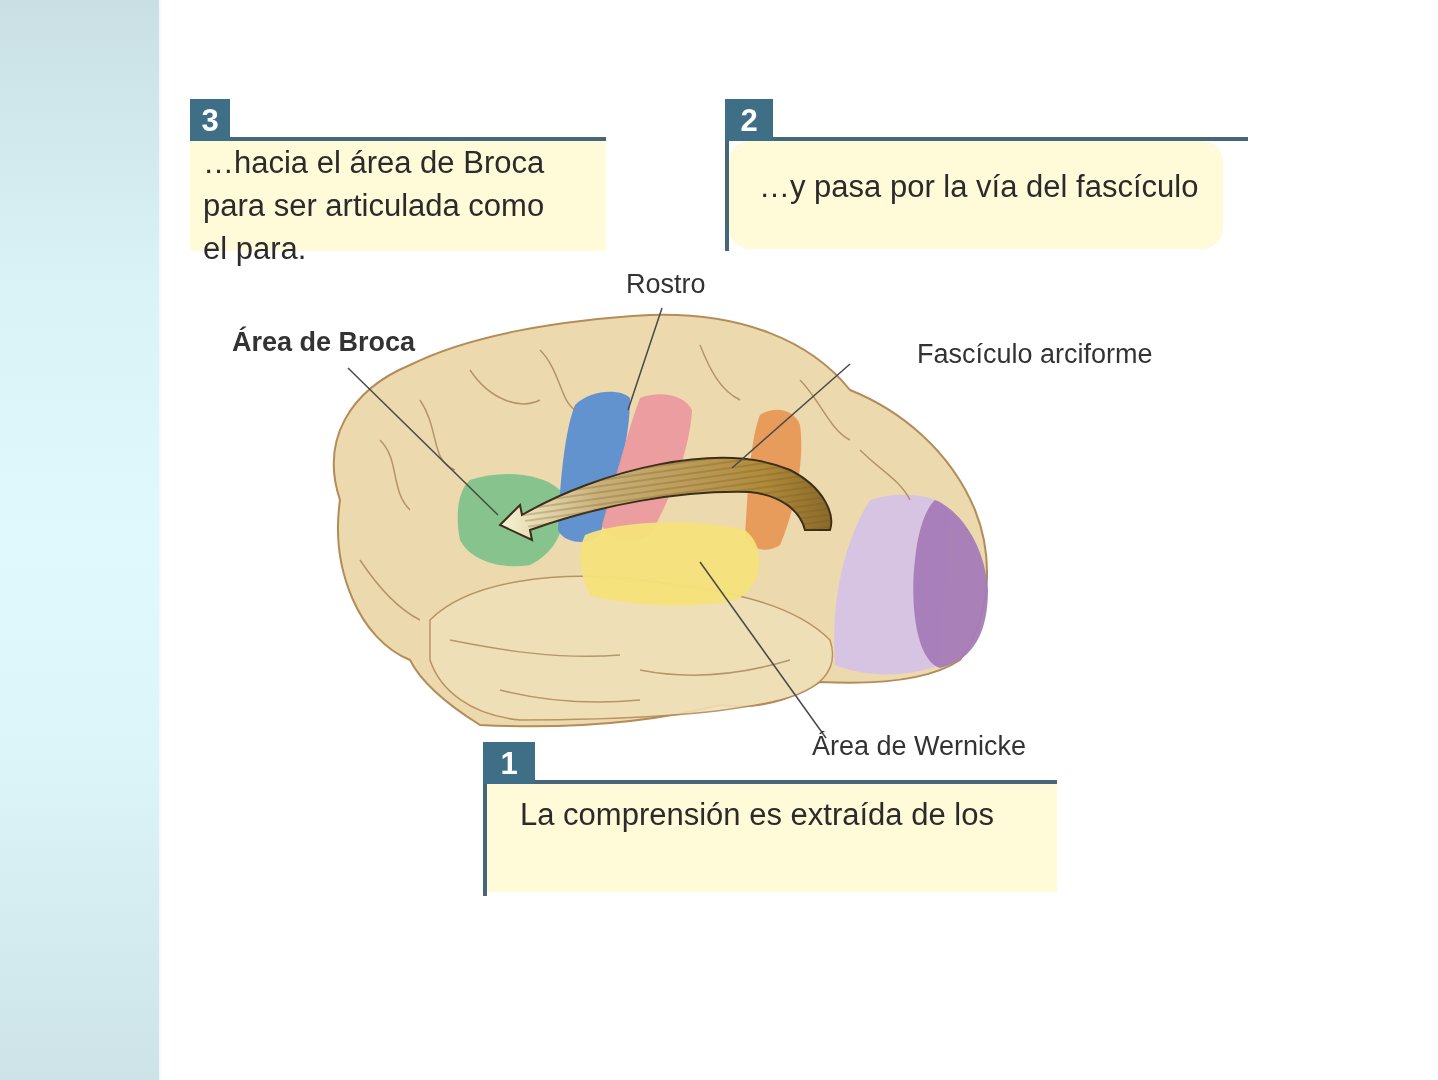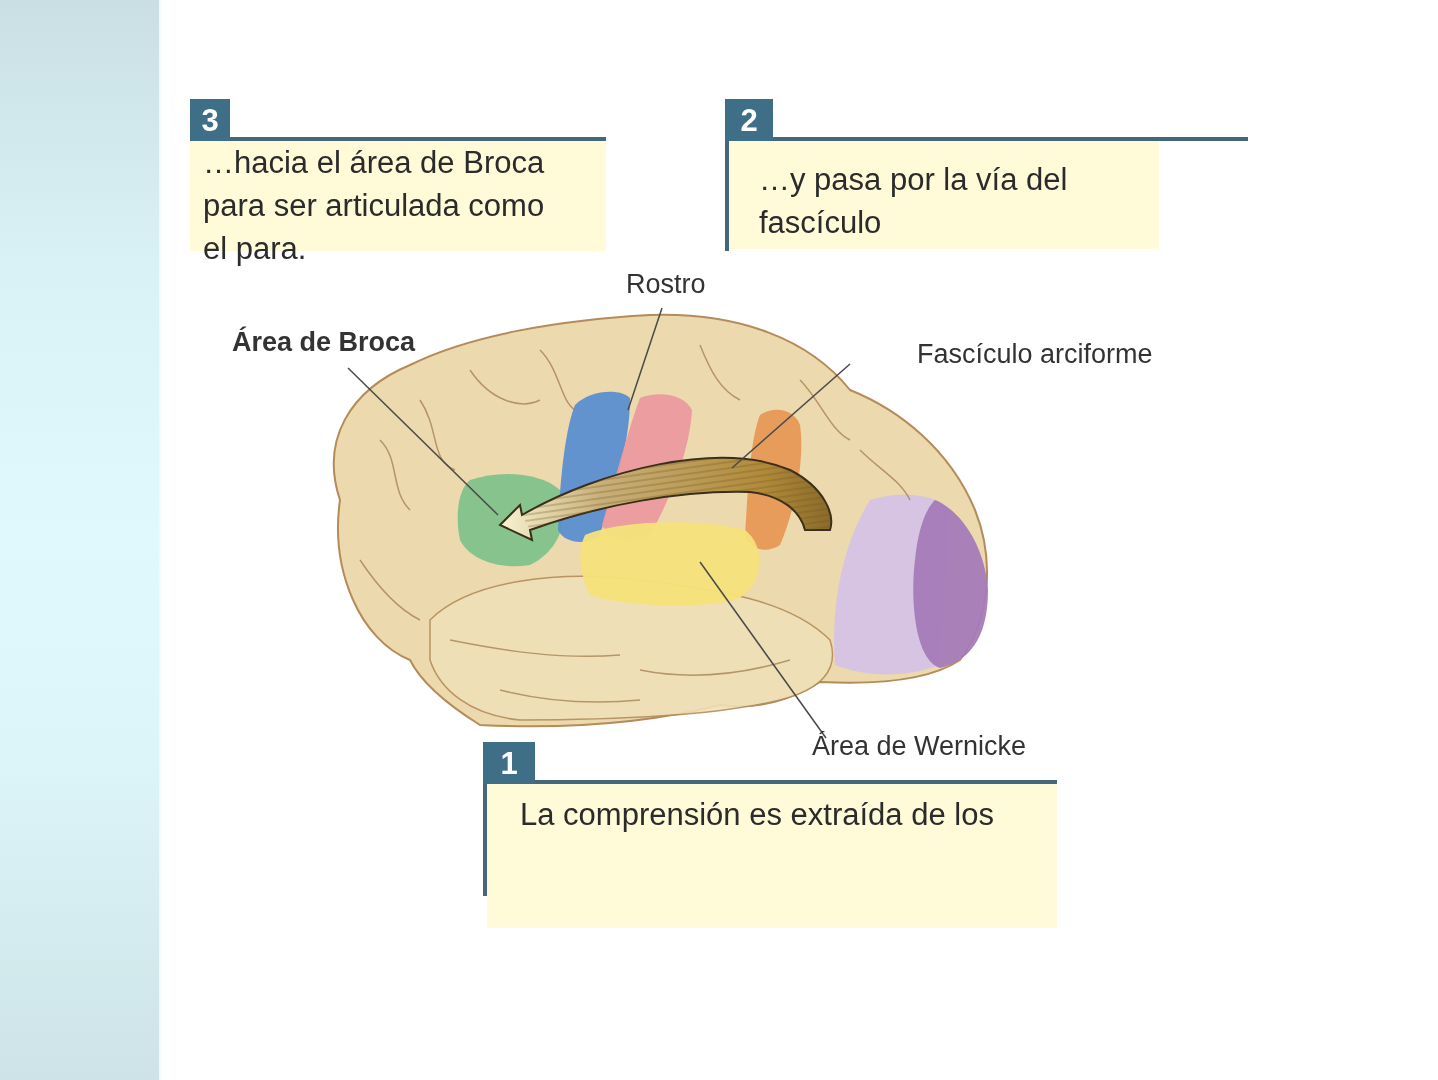--- a/index.html
+++ b/index.html
@@ -106,30 +106,30 @@
     <div>…hacia el área de Broca</div>
     <div>para ser articulada como</div>
     <div>el para.</div>
   </div>
 </div>
 
 <div class="callout" style="left:725px; top:99px;">
   <div class="num" style="width:48px;">2</div>
   <div class="rule" style="left:48px; width:475px;"></div>
   <div class="vline" style="height:110px;"></div>
-  <div class="body" style="left:4px; width:430px; height:108px; padding-left:30px; padding-top:17px; box-sizing:border-box;">
+  <div class="body" style="left:4px; width:494px; height:108px; padding-left:30px; padding-top:24px; box-sizing:border-box;border-radius:21px;">
     <div>…y pasa por la vía del fascículo</div>
   </div>
 </div>
 
 <div class="callout" style="left:483px; top:742px;">
   <div class="num" style="width:52px;">1</div>
   <div class="rule" style="left:52px; width:522px;"></div>
   <div class="vline" style="height:112px;"></div>
-  <div class="body" style="left:4px; width:570px; height:144px; padding-left:33px; padding-top:8px; box-sizing:border-box; line-height:45px;">
+  <div class="body" style="left:4px; width:570px; height:108px; padding-left:33px; padding-top:8px; box-sizing:border-box; line-height:45px;">
     <div>La comprensión es extraída de los</div>
   </div>
 </div>
 
 <div class="label" style="left:626px; top:269px;">Rostro</div>
 <div class="label" style="left:232px; top:327px;font-weight:bold;">Área de Broca</div>
 <div class="label" style="left:873px; top:339px;margin-left:44px;">Fascículo arciforme</div>
 <div class="label" style="left:812px; top:731px;text-align:right;">Área de Wernicke</div>
 
 </body></html>

